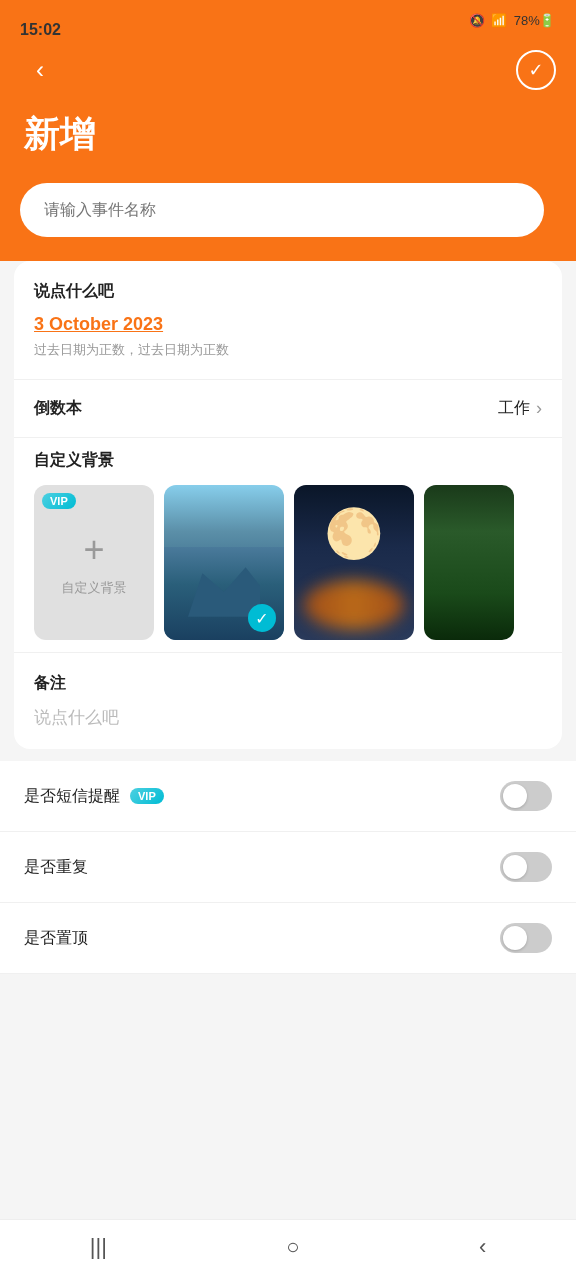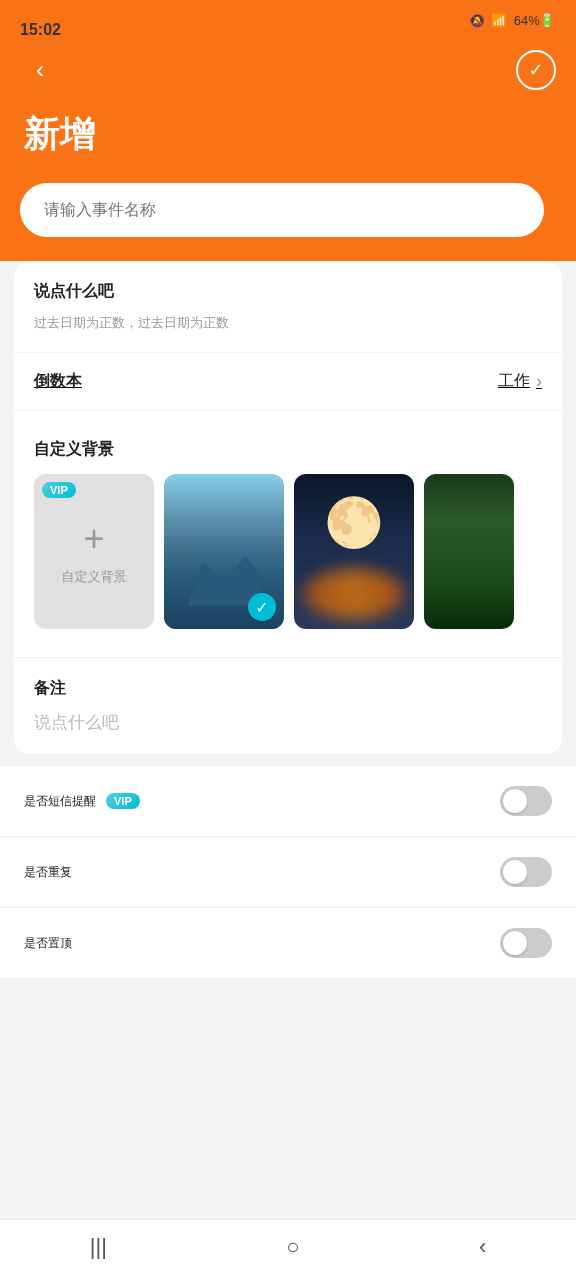--- a/index.html
+++ b/index.html
@@ -127,21 +127,20 @@
       color: #999;
     }
 
     
     .notebook-row {
       display: flex;
       justify-content: space-between;
       align-items: flex-end;
       padding: 18px 20px;
       border-top: 1px solid #f0f0f0;
-      text-decoration: underline;
     }
     .notebook-label {
       font-size: 16px;
       font-weight: 600;
       color: #222;
     }
     .notebook-value {
       display: flex;
       align-items: center;
       gap: 6px;
@@ -149,21 +148,21 @@
       color: #222;
       cursor: pointer;
     }
     .chevron-icon {
       font-size: 18px;
       color: #999;
     }
 
     
     .bg-section {
-      padding: 28px 20px;
+      padding: 12px 20px;
       border-top: 1px solid #f0f0f0;
     }
     .bg-images {
       display: flex;
       gap: 10px;
       margin-top: 14px;
       overflow: hidden;
     }
 
     
@@ -302,21 +301,21 @@
       padding: 20px 24px;
       border-bottom: 1px solid #f0f0f0;
       background: #fff;
     }
     .toggle-left {
       display: flex;
       align-items: center;
       gap: 10px;
     }
     .toggle-label {
-      font-size: 12px;
+      font-size: 16px;
       color: #222;
       font-weight: 500;
     }
     .vip-badge-inline {
       background: linear-gradient(135deg, #4dd0e1, #00bcd4);
       color: #fff;
       font-size: 11px;
       font-weight: 700;
       padding: 2px 8px;
       border-radius: 8px;
@@ -367,21 +366,21 @@
     }
   </style>
 </head>
 <body>
 
 <div class="status-bar">
   <span class="status-time">15:02</span>
   <div class="status-icons">
     <span>🔕</span>
     <span>📶</span>
-    <span>64%🔋</span>
+    <span>78%🔋</span>
   </div>
 </div>
 
 <div class="header">
   <div class="back-btn">
     <span class="back-icon">‹</span>
   </div>
   <div class="confirm-btn">
     <span class="confirm-icon">✓</span>
   </div>
@@ -393,20 +392,21 @@
 
 <div class="event-name-section">
   <input class="event-name-input" type="text" placeholder="请输入事件名称" style="">
 </div>
 
 <div class="main-content">
 
   <div class="card">
     <div class="event-time-section">
       <div class="section-label">说点什么吧</div>
+      <div class="event-date">3 October 2023</div>
       <div class="event-date-hint">过去日期为正数，过去日期为正数</div>
     </div>
 
     <div class="notebook-row">
       <span class="notebook-label">倒数本</span>
       <div class="notebook-value">
         <span>工作</span>
         <span class="chevron-icon">›</span>
       </div>
     </div>

